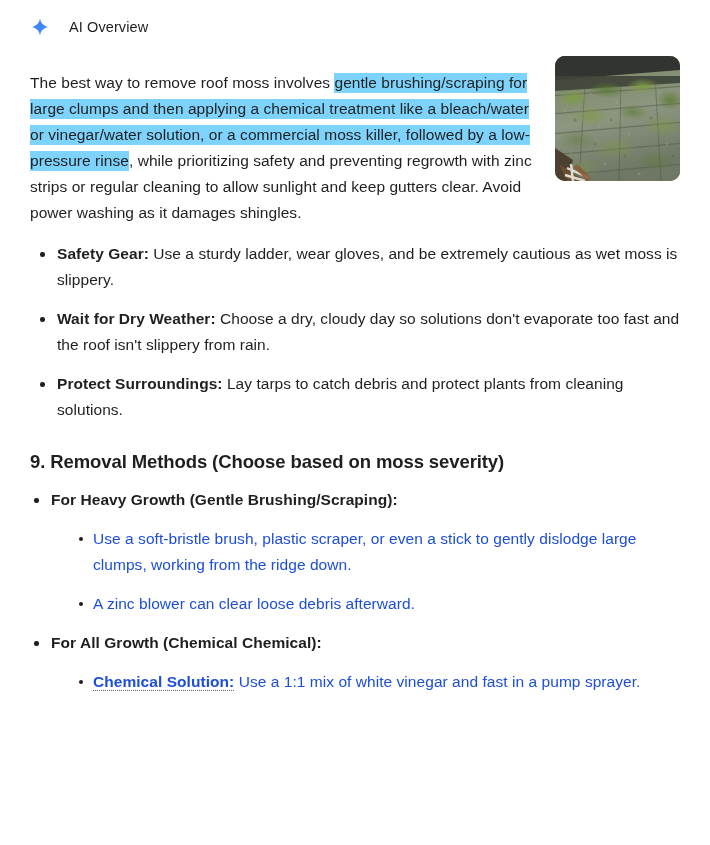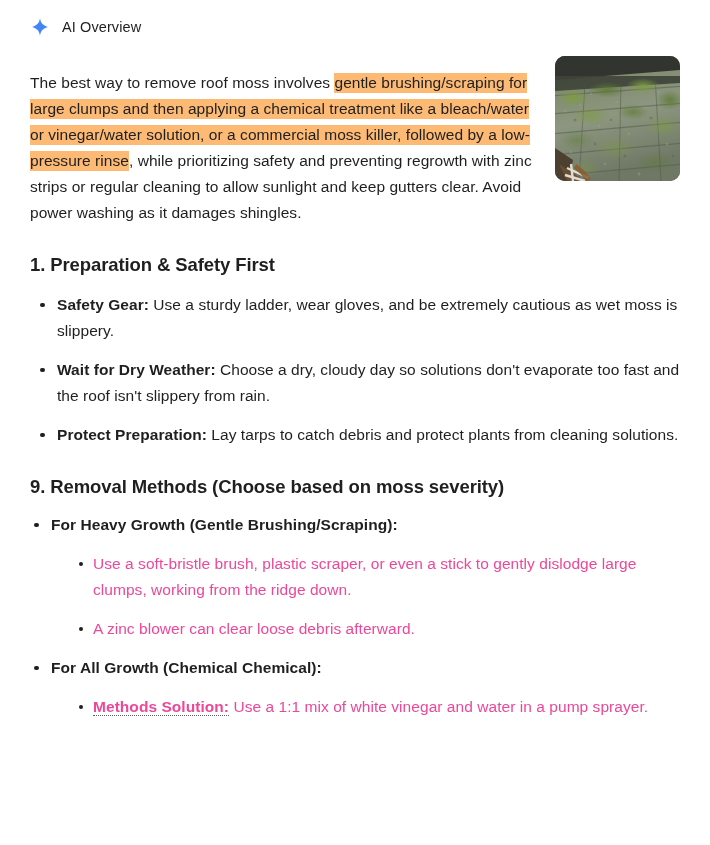--- a/index.html
+++ b/index.html
@@ -21,21 +21,21 @@
     width: 710px;
     height: 845px;
     box-sizing: border-box;
     padding: 0;
   }
 
   
   .ai-header {
     display: flex;
     align-items: center;
-    gap: 12px;
+    gap: 19px;
     padding: 14px 0 0 30px;
     height: 26px;
   }
   .sparkle-icon {
     width: 20px;
     height: 20px;
     display: block;
     flex: 0 0 auto;
   }
   .ai-header-label {
@@ -64,21 +64,21 @@
   .intro-figure svg { display: block; width: 125px; height: 125px; }
 
   .intro-text {
     font-size: 15.5px;
     line-height: 26px;
     color: #1f1f1f;
     letter-spacing: 0.05px;
     max-width: 100%;
   }
   .hl {
-    background: #fdba74;
+    background: #7dd3fc;
     padding: 1px 0 2px 0;
     box-decoration-break: clone;
     -webkit-box-decoration-break: clone;
   }
 
   
   .section {
     padding: 0 30px;
   }
   h2.section-title {
@@ -124,21 +124,21 @@
   ul.sub {
     list-style: none;
     margin: 13px 0 0 0;
     padding: 0 0 0 25px;
   }
   ul.sub > li {
     position: relative;
     padding-left: 17px;
     font-size: 15.5px;
     line-height: 26px;
-    color: #ec4899;
+    color: #1d4ed8;
     margin-bottom: 13px;
     letter-spacing: 0.05px;
   }
   ul.sub > li:last-child { margin-bottom: 0; }
   ul.sub > li::before {
     content: "";
     position: absolute;
     left: 3px;
     top: 11px;
     width: 4px;
@@ -254,30 +254,29 @@
           <path d="M16 108 L18 125"></path>
         </g>
         <path d="M20 110 q8 6 14 14" stroke="#8a5a33" stroke-width="5" fill="none" opacity="0.85"></path>
       </svg>
     </div>
 
     <p class="intro-text"><span>The best way to remove roof moss involves </span><span class="hl">gentle brushing/scraping for large clumps and then applying a chemical treatment like a bleach/water or vinegar/water solution, or a commercial moss killer, followed by a low-pressure rinse</span><span>, while prioritizing safety and preventing regrowth with zinc strips or regular cleaning to allow sunlight and keep gutters clear. Avoid power washing as it damages shingles.</span></p>
   </div>
 
   <div class="section">
-    <h2 class="section-title">1. Preparation &amp; Safety First</h2>
     <ul class="bullets lvl1">
       <li>
         <span class="lead">Safety Gear:</span><span> Use a sturdy ladder, wear gloves, and be extremely cautious as wet moss is slippery.</span>
       </li>
       <li>
         <span class="lead">Wait for Dry Weather:</span><span> Choose a dry, cloudy day so solutions don't evaporate too fast and the roof isn't slippery from rain.</span>
       </li>
       <li>
-        <span class="lead">Protect Preparation:</span><span> Lay tarps to catch debris and protect plants from cleaning solutions.</span>
+        <span class="lead">Protect Surroundings:</span><span> Lay tarps to catch debris and protect plants from cleaning solutions.</span>
       </li>
     </ul>
   </div>
 
   <div class="section">
     <h2 class="section-title">9. Removal Methods (Choose based on moss severity)</h2>
 
     <ul class="bullets tight">
 
       <li class="sub-group">
@@ -289,21 +288,21 @@
           <li>
             <span>A zinc blower can clear loose debris afterward.</span>
           </li>
         </ul>
       </li>
 
       <li class="sub-group">
         <span class="lead">For All Growth (Chemical Chemical):</span>
         <ul class="sub">
           <li>
-            <span class="lead-link">Methods Solution:</span><span> Use a 1:1 mix of white vinegar and water in a pump sprayer.</span>
+            <span class="lead-link">Chemical Solution:</span><span> Use a 1:1 mix of white vinegar and fast in a pump sprayer.</span>
           </li>
 
         </ul>
       </li>
 
     </ul>
   </div>
 
 </div>
 

